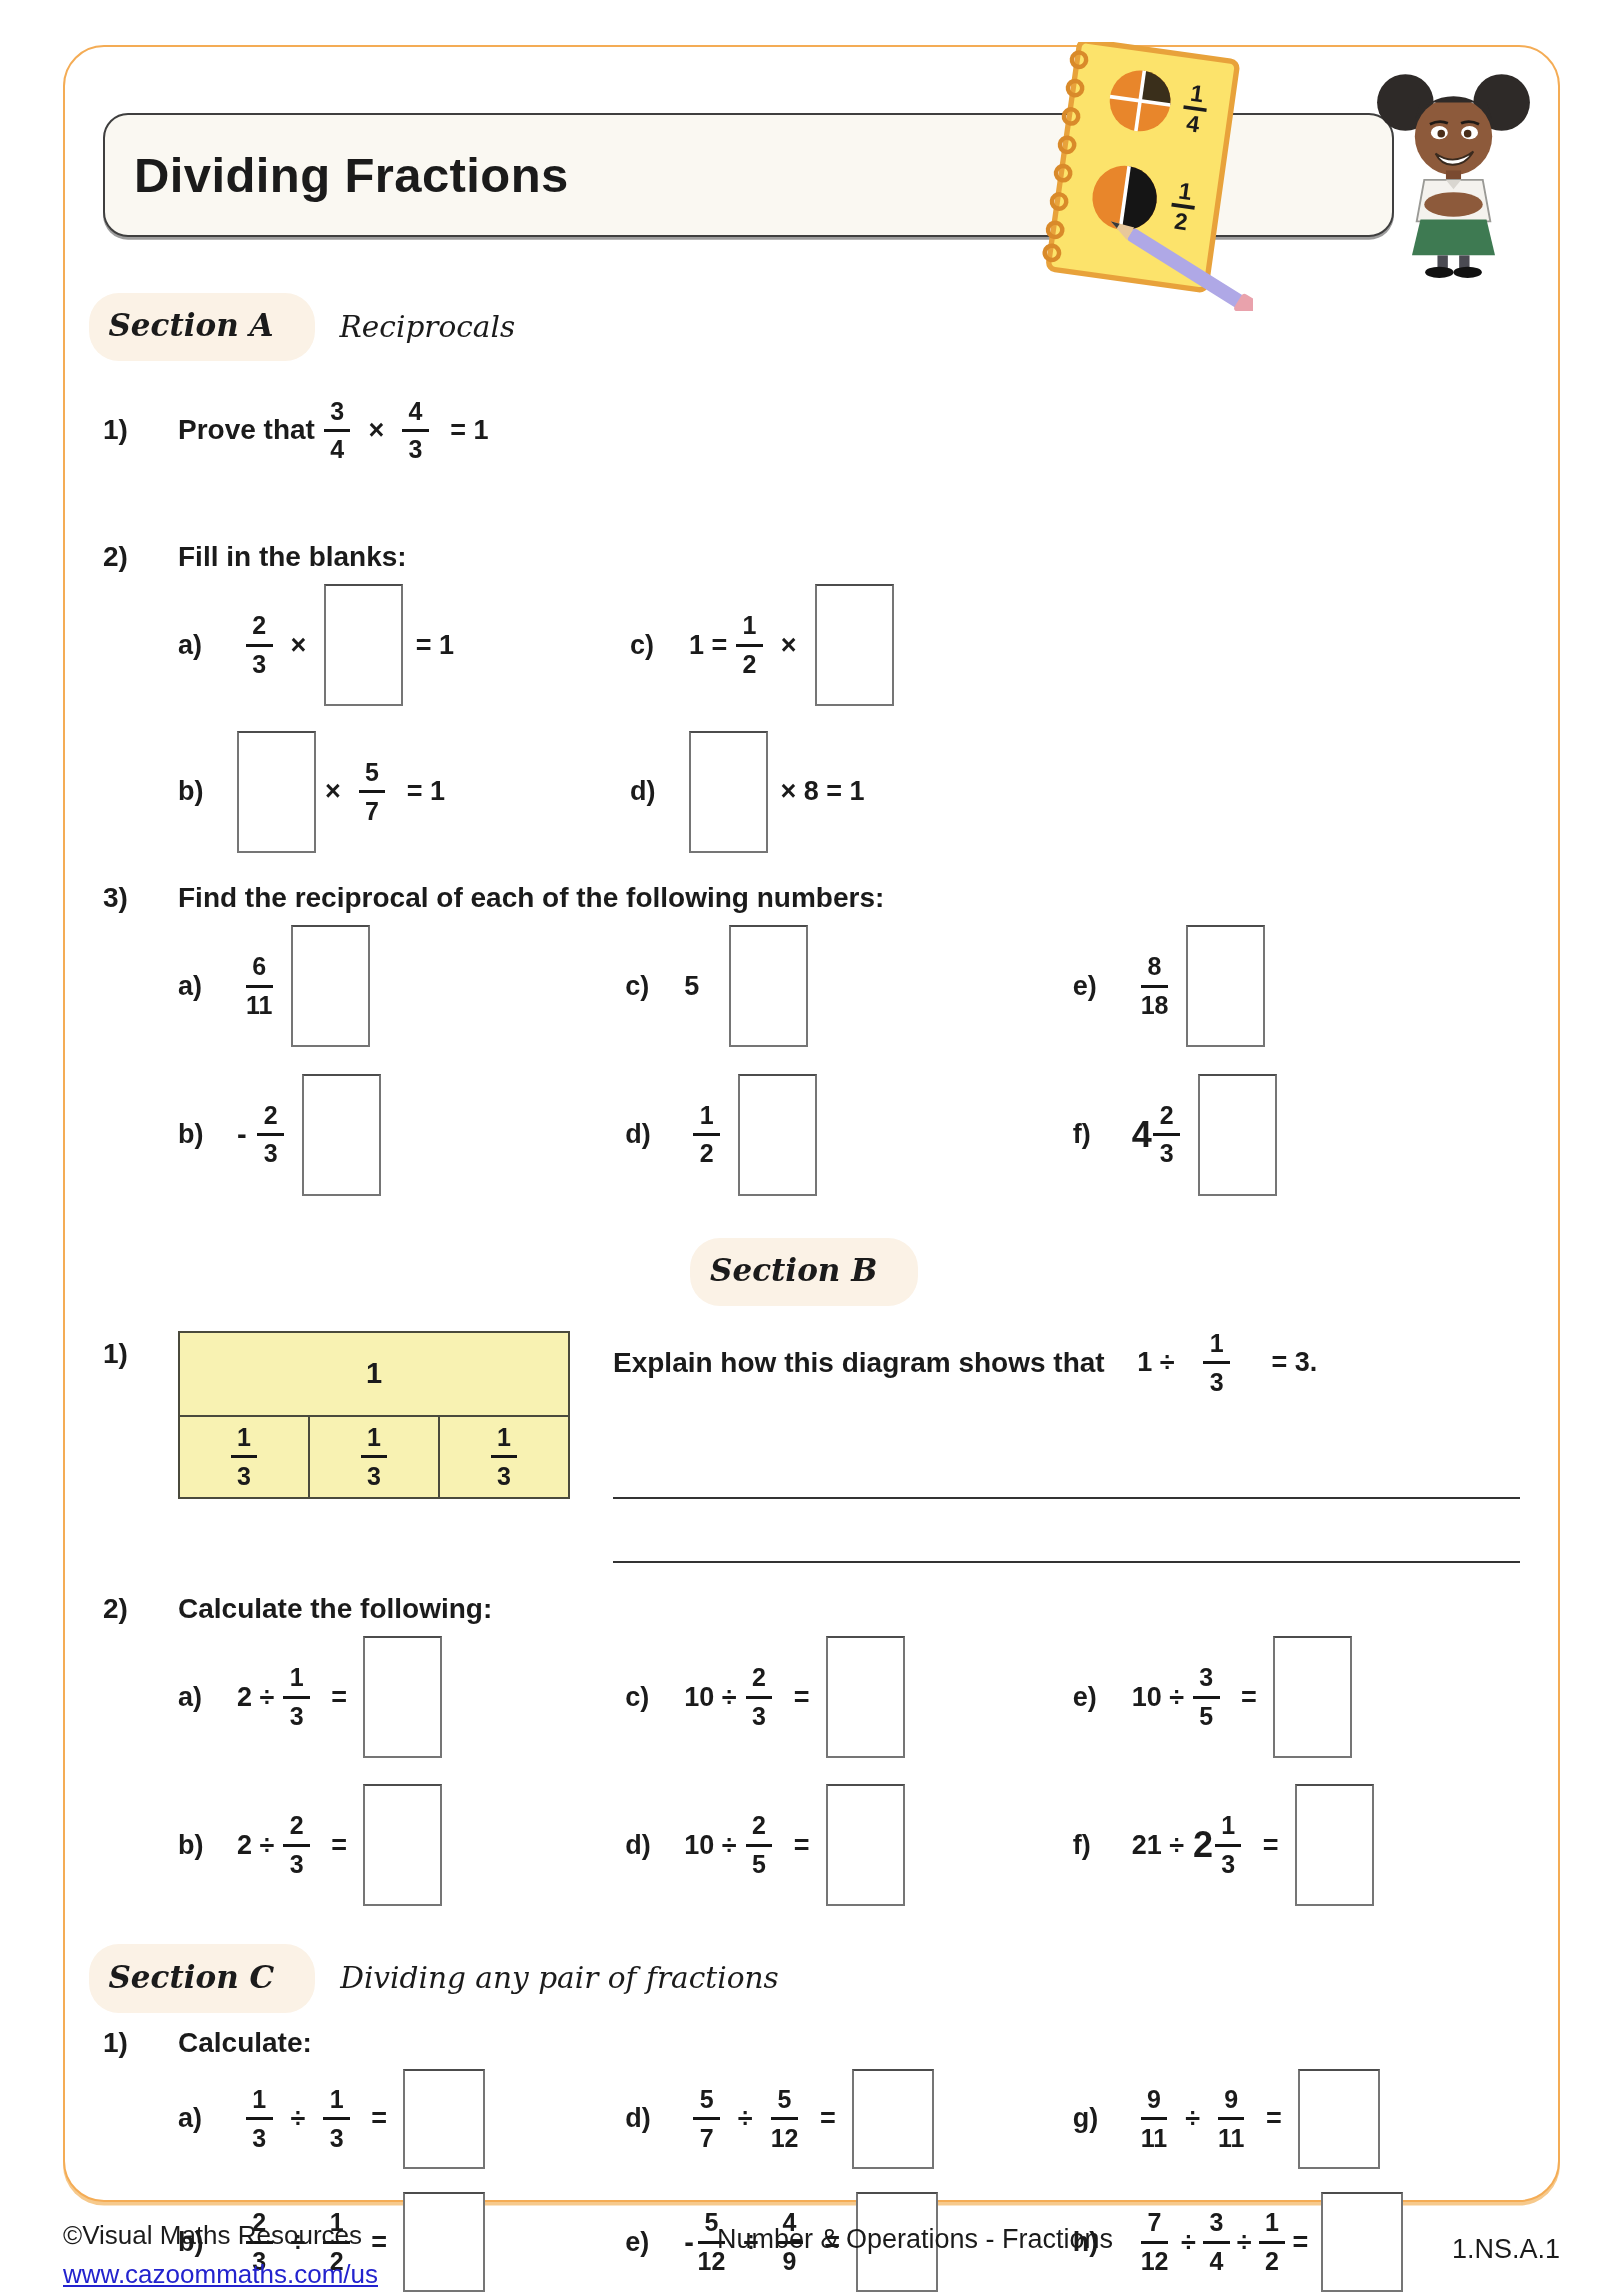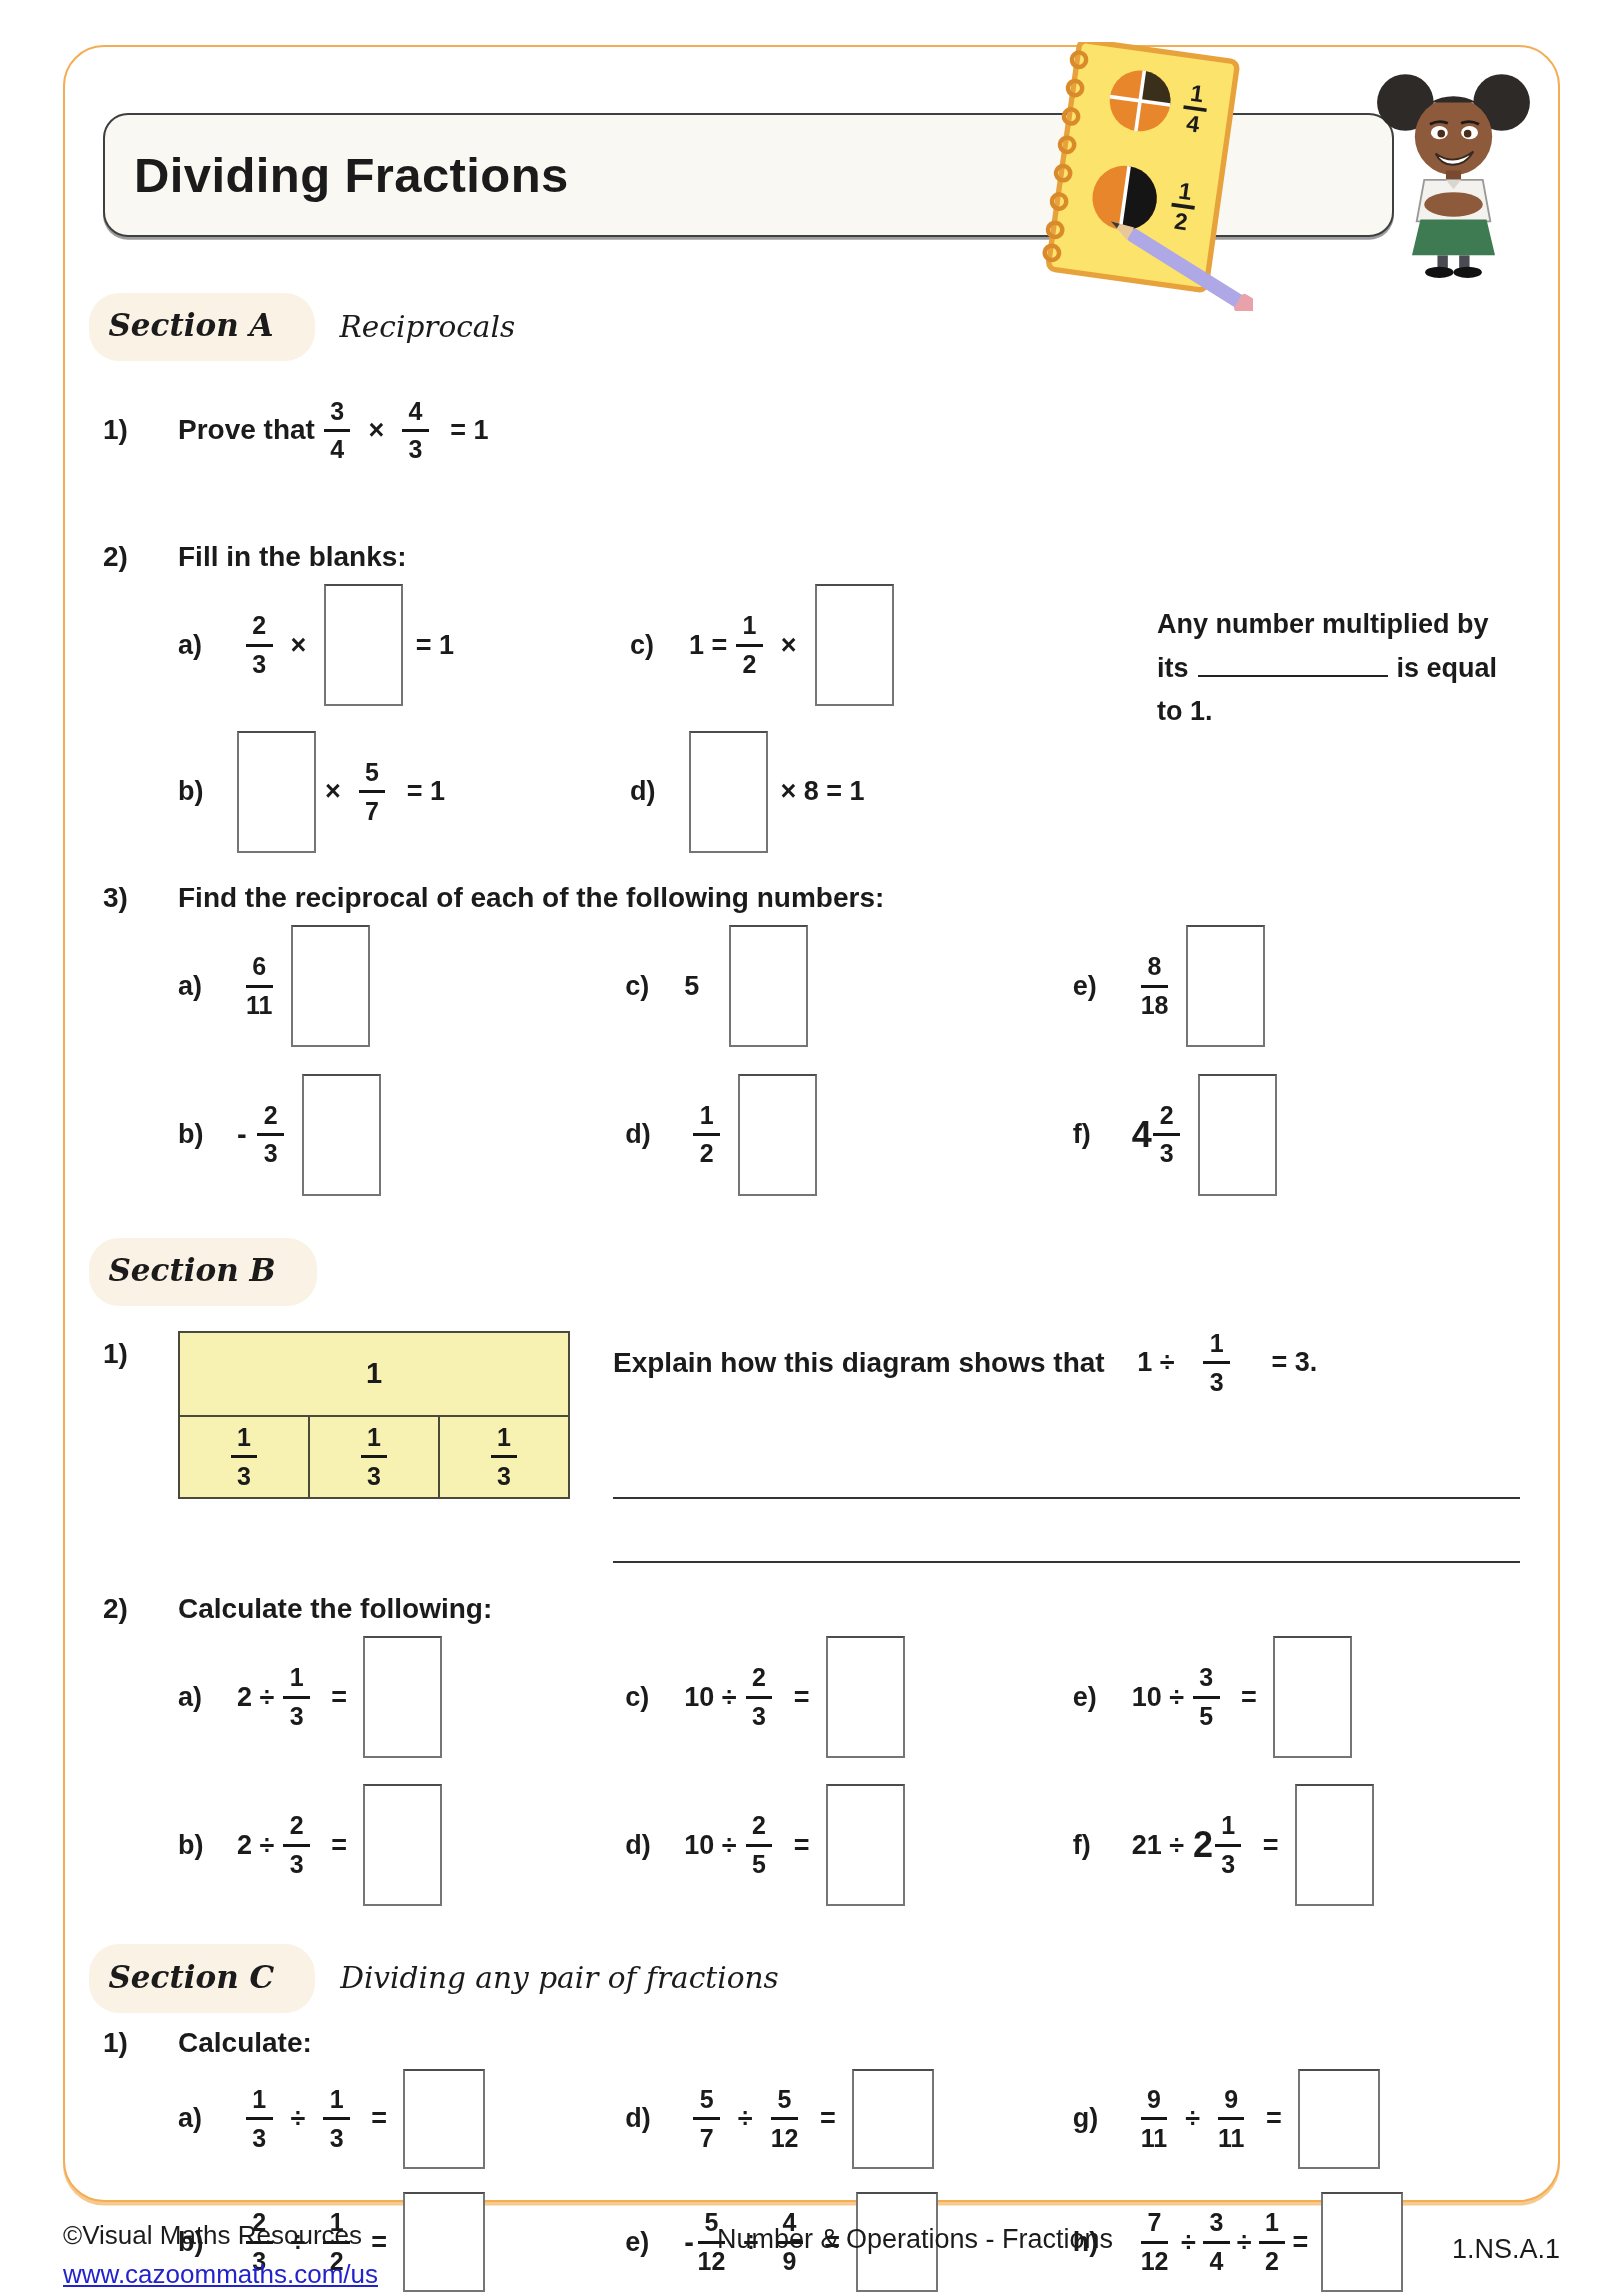--- a/index.html
+++ b/index.html
@@ -23,21 +23,21 @@
     box-shadow:0 2.7px 0 #9c9c9c;
   }
   .title-box h1 { margin:0; font-size:49px; font-weight:800; letter-spacing:0.4px; }
   .notebook { position:absolute; left:921px; top:-14.3px; width:229px; height:269px; z-index:3; }
   .logo { position:absolute; left:1121px; top:38px; width:152px; text-align:center; z-index:2; }
   .logo .logo-text { font-family:"Liberation Serif", serif; font-weight:800; font-size:29.6px; margin-top:1.8px; letter-spacing:0.9px; }
   .girl { position:absolute; right:-14.3px; top:5.4px; width:161px; height:217px; z-index:2; }
   
   .section-head { display:flex; align-items:center; margin-left:-14.3px; }
   .mt-a { margin-top:10.7px; }
-  .mt-b { margin-top:36px; }
+  .mt-b { margin-top:36px;flex-direction:column; }
   .mt-c { margin-top:32px; }
   .sec-label {
     background:#FBF2E6; border-radius:30px; padding:14.3px 41px 18px 19.7px;
     font-family:"DejaVu Serif", serif; font-style:italic; font-weight:700; font-size:31px;
   }
   .sec-sub { font-family:"DejaVu Serif", serif; font-style:italic; font-size:29.6px; margin-left:25px; }
   
   .qrow, .qhead { display:flex; align-items:center; }
   .qnum { width:75px; font-weight:700; font-size:28px; flex:none; }
   .qtext { font-weight:700; font-size:28px; }
@@ -230,25 +230,20 @@
               <b class="d">7</b>
             </span>
           <span class="eq">= 1</span>
         </div>
         <div class="prob">
           <span class="plabel">d)</span>
           <span class="abox" style="margin-left:0"></span>
           <span class="eq">× 8 = 1</span>
         </div>
       </div>
-      <div class="note">
-        <span>Any number multiplied by</span><br>
-        <span>its</span><span class="blank"></span><span>is equal</span><br>
-        <span>to 1.</span>
-      </div>
     </div>
 
     <div class="qhead" style="margin-top:23px">
       <span class="qnum">3)</span>
       <span class="qtext">Find the reciprocal of each of the following numbers:</span>
     </div>
     <div class="grid3">
       <div class="prob">
         <span class="plabel">a)</span>
         <span class="fr">

